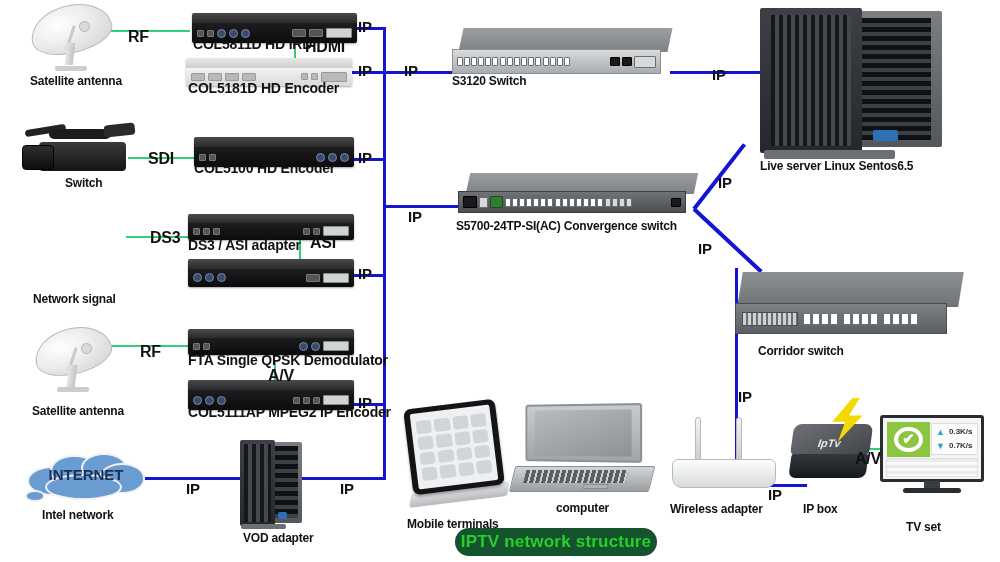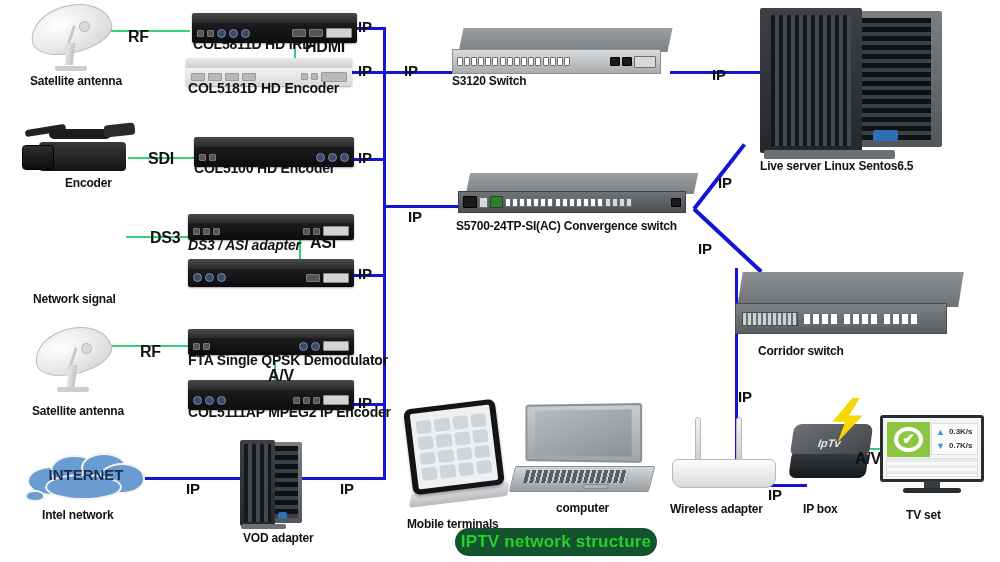--- a/index.html
+++ b/index.html
@@ -414,21 +414,21 @@
   </div>
   <div class="lbl name" style="left:30px; top:74px;">Satellite antenna</div>
 
   <div class="camera" style="left:20px; top:118px; width:120px; height:62px;">
     <div class="mic"></div>
       <div class="handle"></div>
       <div class="vf"></div>
     <div class="body"></div>
       <div class="lens"></div>
   </div>
-  <div class="lbl name" style="left:65px; top:176px;">Encoder</div>
+  <div class="lbl name" style="left:65px; top:176px;">Switch</div>
 
   <div class="lbl name" style="left:33px; top:292px;">Network signal</div>
 
   <div class="dish" style="left:34px; top:328px; width:78px; height:64px;">
     <div class="bowl"></div>
       <div class="arm"></div>
       <div class="lnb"></div>
     <div class="mast"></div>
       <div class="base"></div>
   </div>
@@ -494,21 +494,21 @@
     <div class="face">
       <span class="port"></span>
         <span class="port"></span>
         <span class="port"></span>
       <span class="spacer"></span>
       <span class="port"></span>
         <span class="port"></span>
       <span class="port lcd"></span>
     </div>
   </div>
-  <div class="lbl dev" style="left:188px; top:237px;font-style:italic;">DS3 / ASI adapter</div>
+  <div class="lbl dev" style="left:188px; top:237px;">DS3 / ASI adapter</div>
 
   <div class="rack black" style="left:188px; top:259px; width:166px; height:28px;">
     <div class="top"></div>
     <div class="face">
       <span class="port bnc"></span>
         <span class="port bnc"></span>
         <span class="port bnc"></span>
       <span class="spacer"></span>
       <span class="port wide"></span>
       <span class="port lcd"></span>
@@ -724,21 +724,21 @@
             <span class="arw">▼</span>
             <span>0.7K/s</span>
           </div>
         </div>
         <div class="rows"></div>
       </div>
     </div>
     <div class="neck"></div>
       <div class="foot2"></div>
   </div>
-  <div class="lbl name" style="left:906px; top:508px;">TV set</div>
+  <div class="lbl name" style="left:906px; top:520px;">TV set</div>
 
   <div class="lbl sig" style="left:128px; top:28px;">RF</div>
   <div class="lbl sig" style="left:305px; top:38px;">HDMI</div>
   <div class="lbl sig" style="left:148px; top:150px;">SDI</div>
   <div class="lbl sig" style="left:150px; top:229px;">DS3</div>
   <div class="lbl sig" style="left:310px; top:234px;">ASI</div>
   <div class="lbl sig" style="left:140px; top:343px;">RF</div>
   <div class="lbl sig" style="left:268px; top:367px;">A/V</div>
   <div class="lbl sig" style="left:855px; top:450px;">A/V</div>
 

